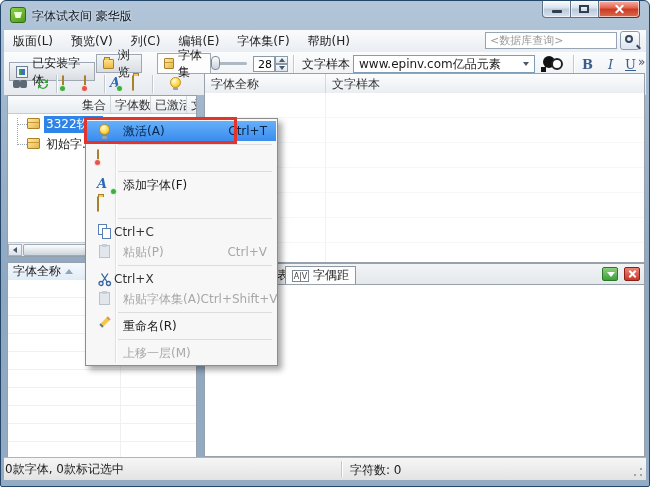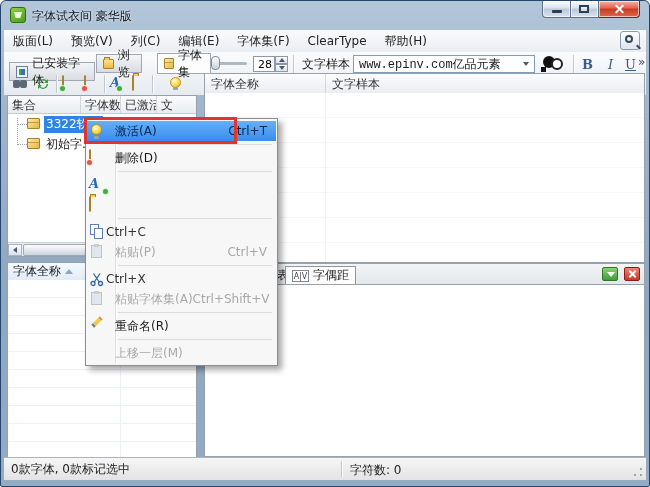--- a/index.html
+++ b/index.html
@@ -73,21 +73,21 @@
   .spin{position:absolute;left:252px;top:55px;width:36px;height:16px;display:flex;}
   .spin input{width:22px;height:16px;border:1px solid #8b99a8;font-size:11px;text-align:right;padding:0 2px;box-sizing:border-box;
     font-family:"DejaVu Sans","Liberation Sans",sans-serif;}
   .spin .arrows{width:13px;display:flex;flex-direction:column;}
   .spin .sa{flex:1;border:1px solid #8b99a8;background:linear-gradient(#fafbfc,#dde3ea);display:flex;align-items:center;justify-content:center;box-sizing:border-box;}
   .tri-up{width:0;height:0;border-left:3px solid transparent;border-right:3px solid transparent;border-bottom:4px solid #4a5a6c;}
   .tri-down{width:0;height:0;border-left:3px solid transparent;border-right:3px solid transparent;border-top:4px solid #4a5a6c;}
   .tsep{position:absolute;top:54px;width:1px;height:18px;background:#c2c8cf;border-right:1px solid #fff;}
   .dd1{position:absolute;left:297px;top:55px;height:17px;display:flex;align-items:center;gap:5px;padding:0 4px;}
   .combo{position:absolute;left:352px;top:54px;width:182px;height:18px;border:1px solid #7f9db9;background:#fff;
-    display:flex;align-items:center;box-sizing:border-box;font-family:Liberation Mono, monospace;}
+    display:flex;align-items:center;box-sizing:border-box;}
   .combo .val{flex:1;padding:0 5px;font-size:12px;white-space:nowrap;overflow:hidden;}
   .colorw{position:absolute;left:540px;top:54px;width:28px;height:17px;}
   .colorw .c1{position:absolute;left:2px;top:1px;width:12px;height:12px;border-radius:50%;background:#111;}
   .colorw .c2{position:absolute;left:10px;top:3px;width:12px;height:12px;border-radius:50%;border:2px solid #222;box-sizing:border-box;background:#fff;}
   .colorw .sq{position:absolute;left:0;bottom:0;width:5px;height:5px;background:#111;}
   .fmtbtn{position:absolute;top:54px;width:19px;height:18px;display:flex;align-items:center;justify-content:center;
     font-family:"DejaVu Serif","Liberation Serif",serif;color:#3a5e8c;font-size:13px;}
   .fmtbtn.i{font-style:italic;} .fmtbtn.u{text-decoration:underline;}
   .more{position:absolute;left:637px;top:54px;color:#43506a;font-size:12px;}
   
@@ -129,30 +129,30 @@
   .sqbtn{position:absolute;top:3px;width:16px;height:14px;border-radius:2px;box-sizing:border-box;}
   .sqbtn.green{left:397px;background:linear-gradient(#8ccf7c,#3f9d39);border:1px solid #2a7a26;}
   .sqbtn.green i{position:absolute;left:4px;top:4px;width:0;height:0;border-left:4px solid transparent;border-right:4px solid transparent;border-top:5px solid #fff;}
   .sqbtn.red{left:419px;background:linear-gradient(#ef8276,#c6382a);border:1px solid #8e1d12;}
   .sqbtn.red b{position:absolute;left:3px;top:5px;width:9px;height:2px;background:#fff;}
   .sqbtn.red b:first-child{transform:rotate(45deg);} .sqbtn.red b:last-child{transform:rotate(-45deg);}
   .rcontent{position:absolute;left:203px;top:283px;width:441px;height:173px;background:#fff;border:1px solid #97a1ab;box-sizing:border-box;}
   
   .statusbar{position:absolute;left:3px;right:3px;bottom:6px;height:22px;background:linear-gradient(#f6f6f6,#e3e3e3);
     border-top:1px solid #aeb4ba;display:flex;align-items:center;}
-  .stleft{padding-left:7px;color:#222;}
+  .stleft{padding-left:1px;color:#222;}
   .stdiv{position:absolute;left:337px;top:3px;bottom:3px;width:1px;background:#c6c6c6;border-right:1px solid #fff;}
   .stcenter{position:absolute;left:346px;top:4px;color:#222;}
   .grip{position:absolute;right:2px;bottom:2px;width:12px;height:12px;
     background:radial-gradient(circle at 75% 25%,#9aa 1px,transparent 1.5px),radial-gradient(circle at 75% 75%,#9aa 1px,transparent 1.5px),radial-gradient(circle at 25% 75%,#9aa 1px,transparent 1.5px);}
   
   .cmenu{position:absolute;left:84px;top:117px;width:193px;background:#f7f7f7;border:1px solid #8d8d8d;
     box-shadow:4px 4px 6px rgba(0,0,0,.35);padding:2px 1px;box-sizing:border-box;z-index:40;}
   .cmenu:before{content:"";position:absolute;left:29px;top:2px;bottom:2px;width:1px;background:#e0e0e0;box-shadow:1px 0 0 #fff;}
-  .mi{position:relative;height:20px;display:flex;align-items:center;padding-left:2px;}
+  .mi{position:relative;height:20px;display:flex;align-items:center;padding-left:10px;}
   .mi .mic{width:17px;height:16px;position:relative;flex:none;}
   .mi .mil{margin-left:9px;flex:1;white-space:nowrap;}
   .mi .mis{margin-right:9px;color:#333;}
   .mi.dis .mil,.mi.dis .mis{color:#a8a8a8;}
   .mi.hl{background:linear-gradient(#66b0fa,#3a8cee);}
   .mi.hl .mil,.mi.hl .mis{color:#07264a;}
   .msep{height:1px;background:#dcdcdc;margin:3px 4px 3px 31px;}
   .redbox{position:absolute;left:-3px;top:-4px;width:153px;height:27px;border:3px solid #e2342b;z-index:5;box-sizing:border-box;}
   .copyic{position:relative;}
   .copyic i,.copyic b{position:absolute;width:9px;height:11px;background:#fff;border:1px solid #5b7fb4;box-sizing:border-box;}
@@ -189,22 +189,24 @@
     </span>
   </div>
 
   
   <div class="menubar">
     <span class="mitem">版面(L)</span>
     <span class="mitem">预览(V)</span>
     <span class="mitem">列(C)</span>
     <span class="mitem">编辑(E)</span>
     <span class="mitem">字体集(F)</span>
-    <span class="mitem">ClearType</span>
     <span class="mitem">帮助(H)</span>
+    <span class="sbox">
+      <input placeholder="&lt;数据库查询&gt;" style="">
+    </span>
     <span class="sbtn">
         <span class="mag">
           <i></i>
         </span>
       </span>
   </div>
 
   
   <div class="band"></div>
 
@@ -272,21 +274,21 @@
   </span>
   <span class="tsep" style="left:572px;"></span>
   <span class="fmtbtn" style="left:577px;font-weight:bold;">B</span>
   <span class="fmtbtn i" style="left:600px;">I</span>
   <span class="fmtbtn u" style="left:620px;">U</span>
   <span class="more">»</span>
 
   
   <div class="treewrap">
     <div class="thead">
-      <span class="thc" style="width:73px;text-align:left;">集合</span>
+      <span class="thc" style="width:103px;text-align:right;">集合</span>
       <span class="thc" style="width:40px;">字体数</span>
       <span class="thc" style="width:36px;">已激活</span>
       <span class="thc" style="flex:1;border-right:none;">文</span>
     </div>
     <div class="trow">
       <span class="tline" style="top:4px;height:6px;"></span>
       <span class="cube"></span>
       <span class="tlabel sel">3322软件</span>
     </div>
     <div class="trow">
@@ -360,26 +362,26 @@
           <i></i>
           <b></b>
         </span>
       <span class="mil">激活(A)</span>
       <span class="mis">Ctrl+T</span>
       <span class="redbox"></span>
     </div>
     <div class="msep"></div>
     <div class="mi">
       <span class="mic"><span class="cube" style="margin-top:3px;"><span class="dot red"></span></span></span>
-      <span class="mil">删除(D)</span>
       <span class="mis"></span>
     </div>
     <div class="msep"></div>
     <div class="mi">
       <span class="mic aletter">A<span class="dot green"></span></span>
+      <span class="mil">添加字体(F)</span>
       <span class="mis"></span>
     </div>
     <div class="mi">
       <span class="mic"><span class="folder" style="margin-top:4px;"></span></span>
       <span class="mis"></span>
     </div>
     <div class="msep"></div>
     <div class="mi">
       <span class="mic copyic">
           <i></i>

